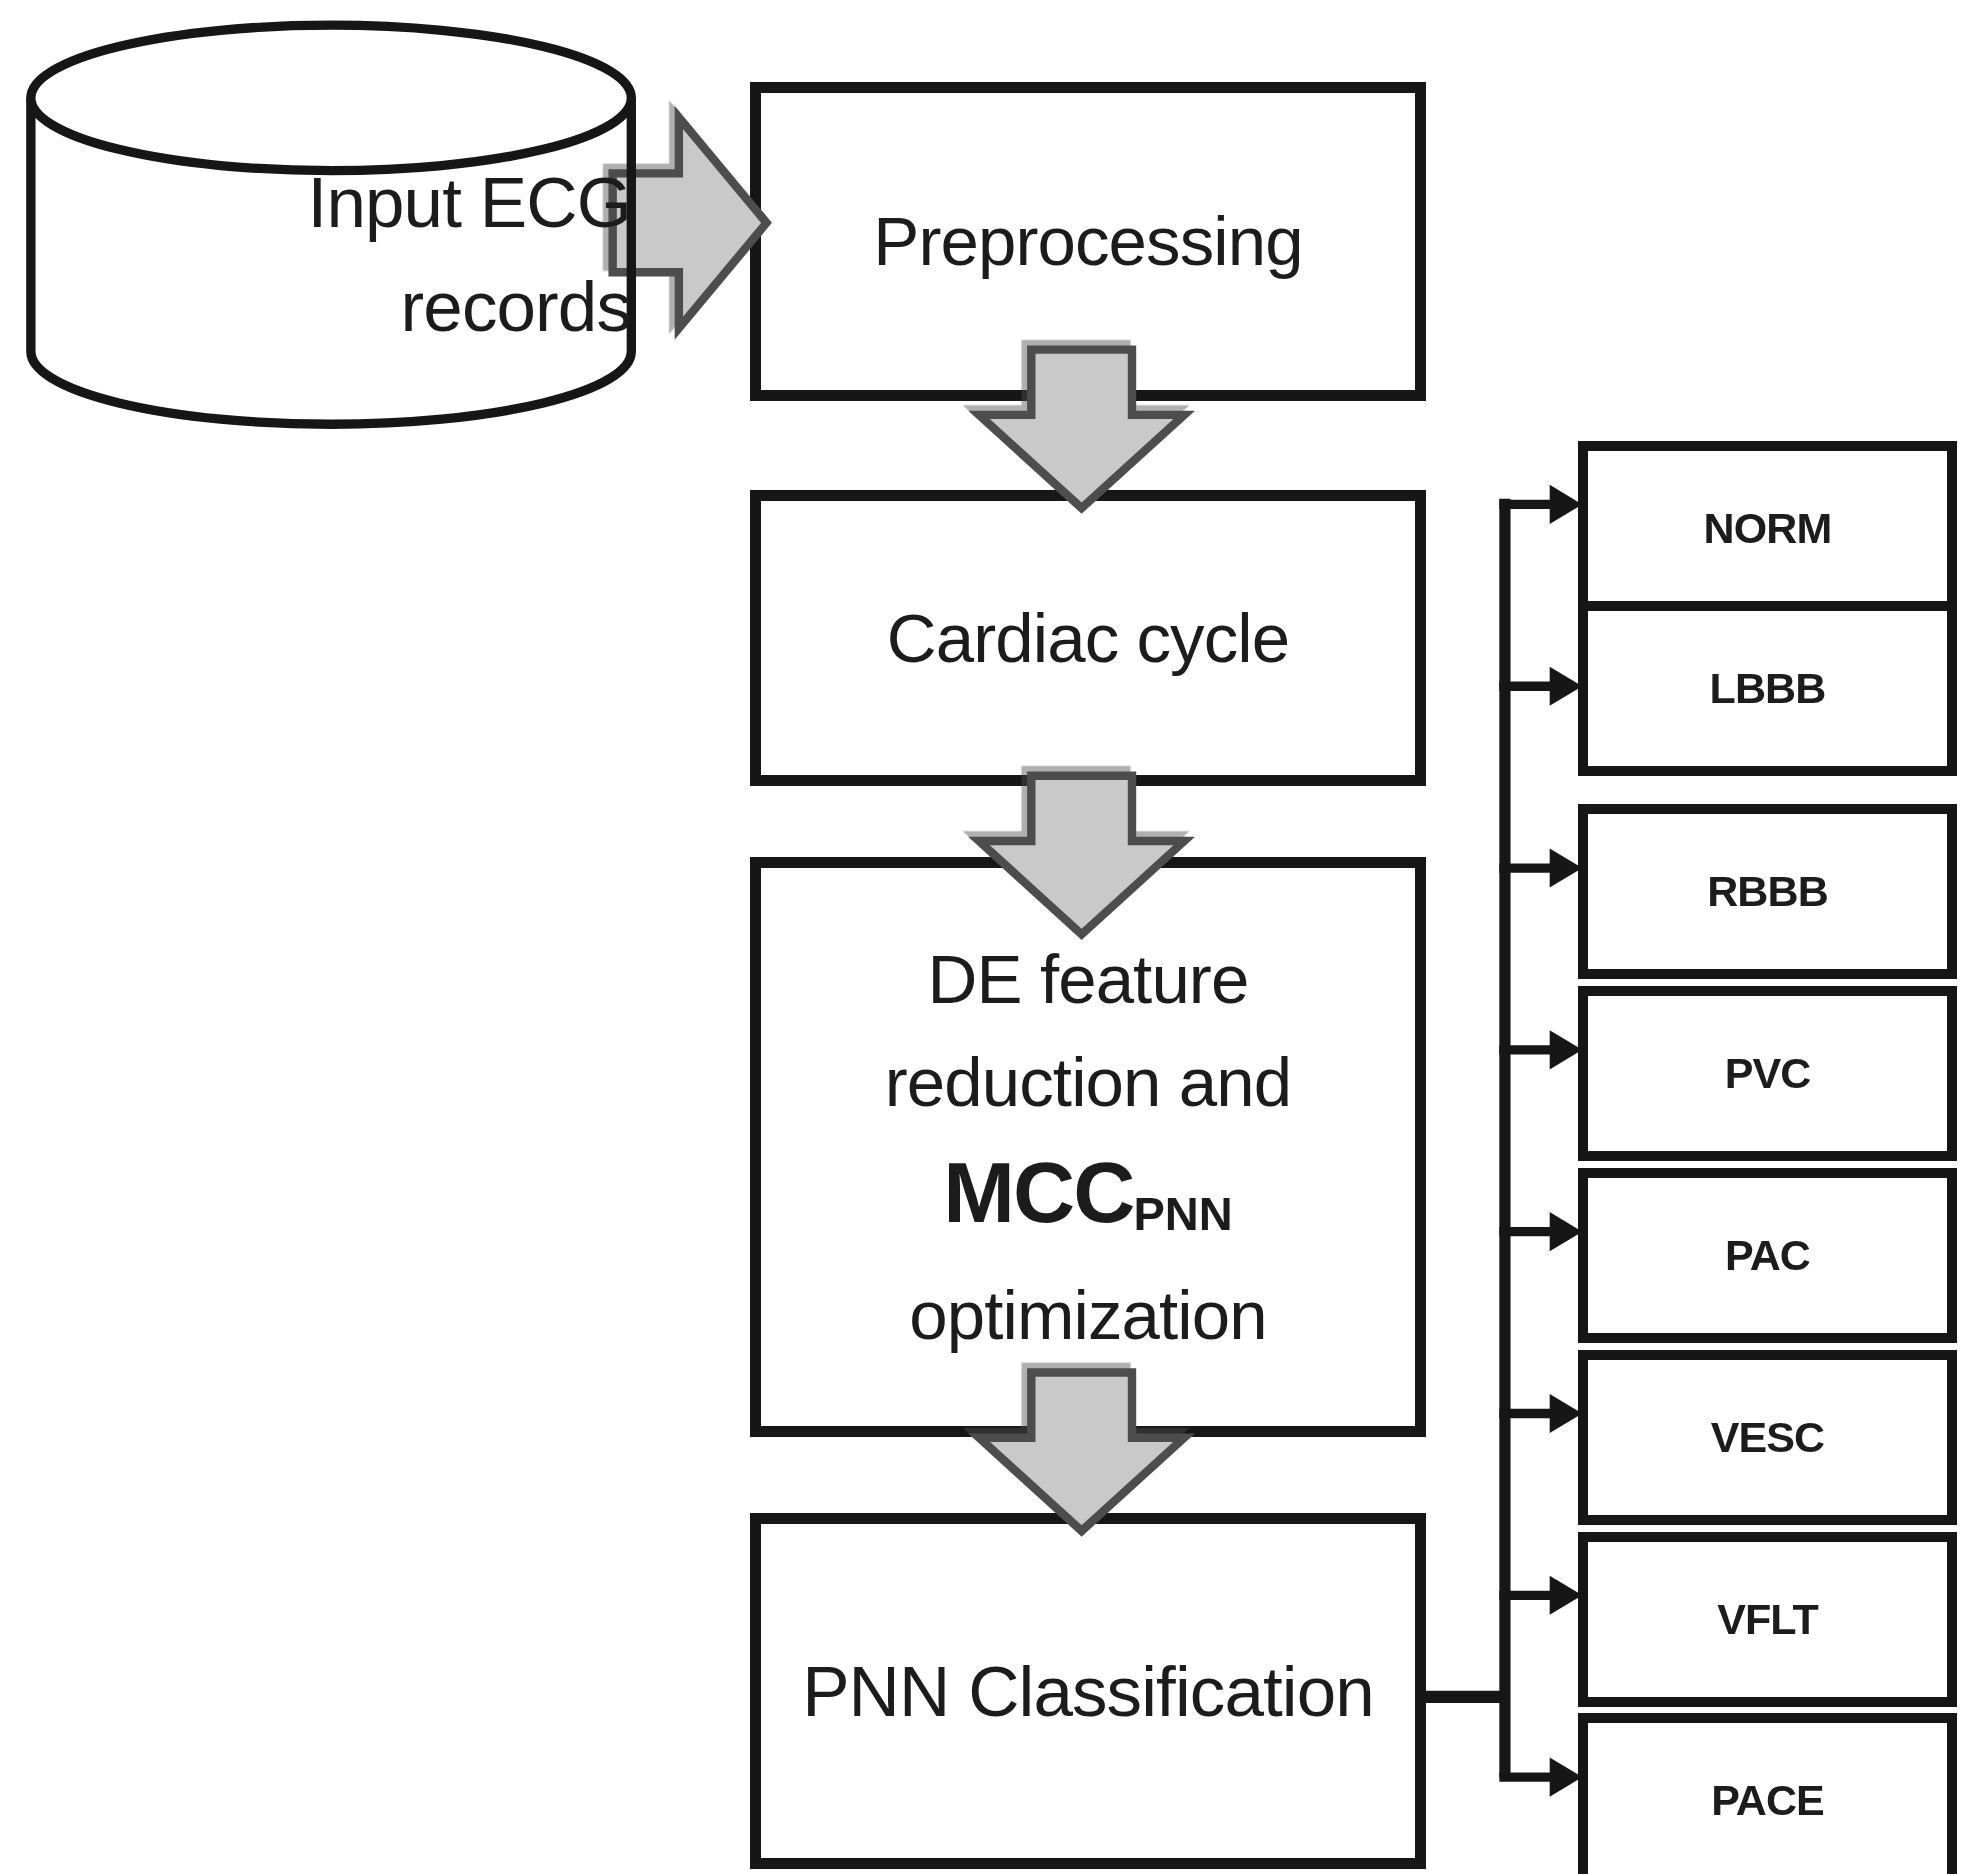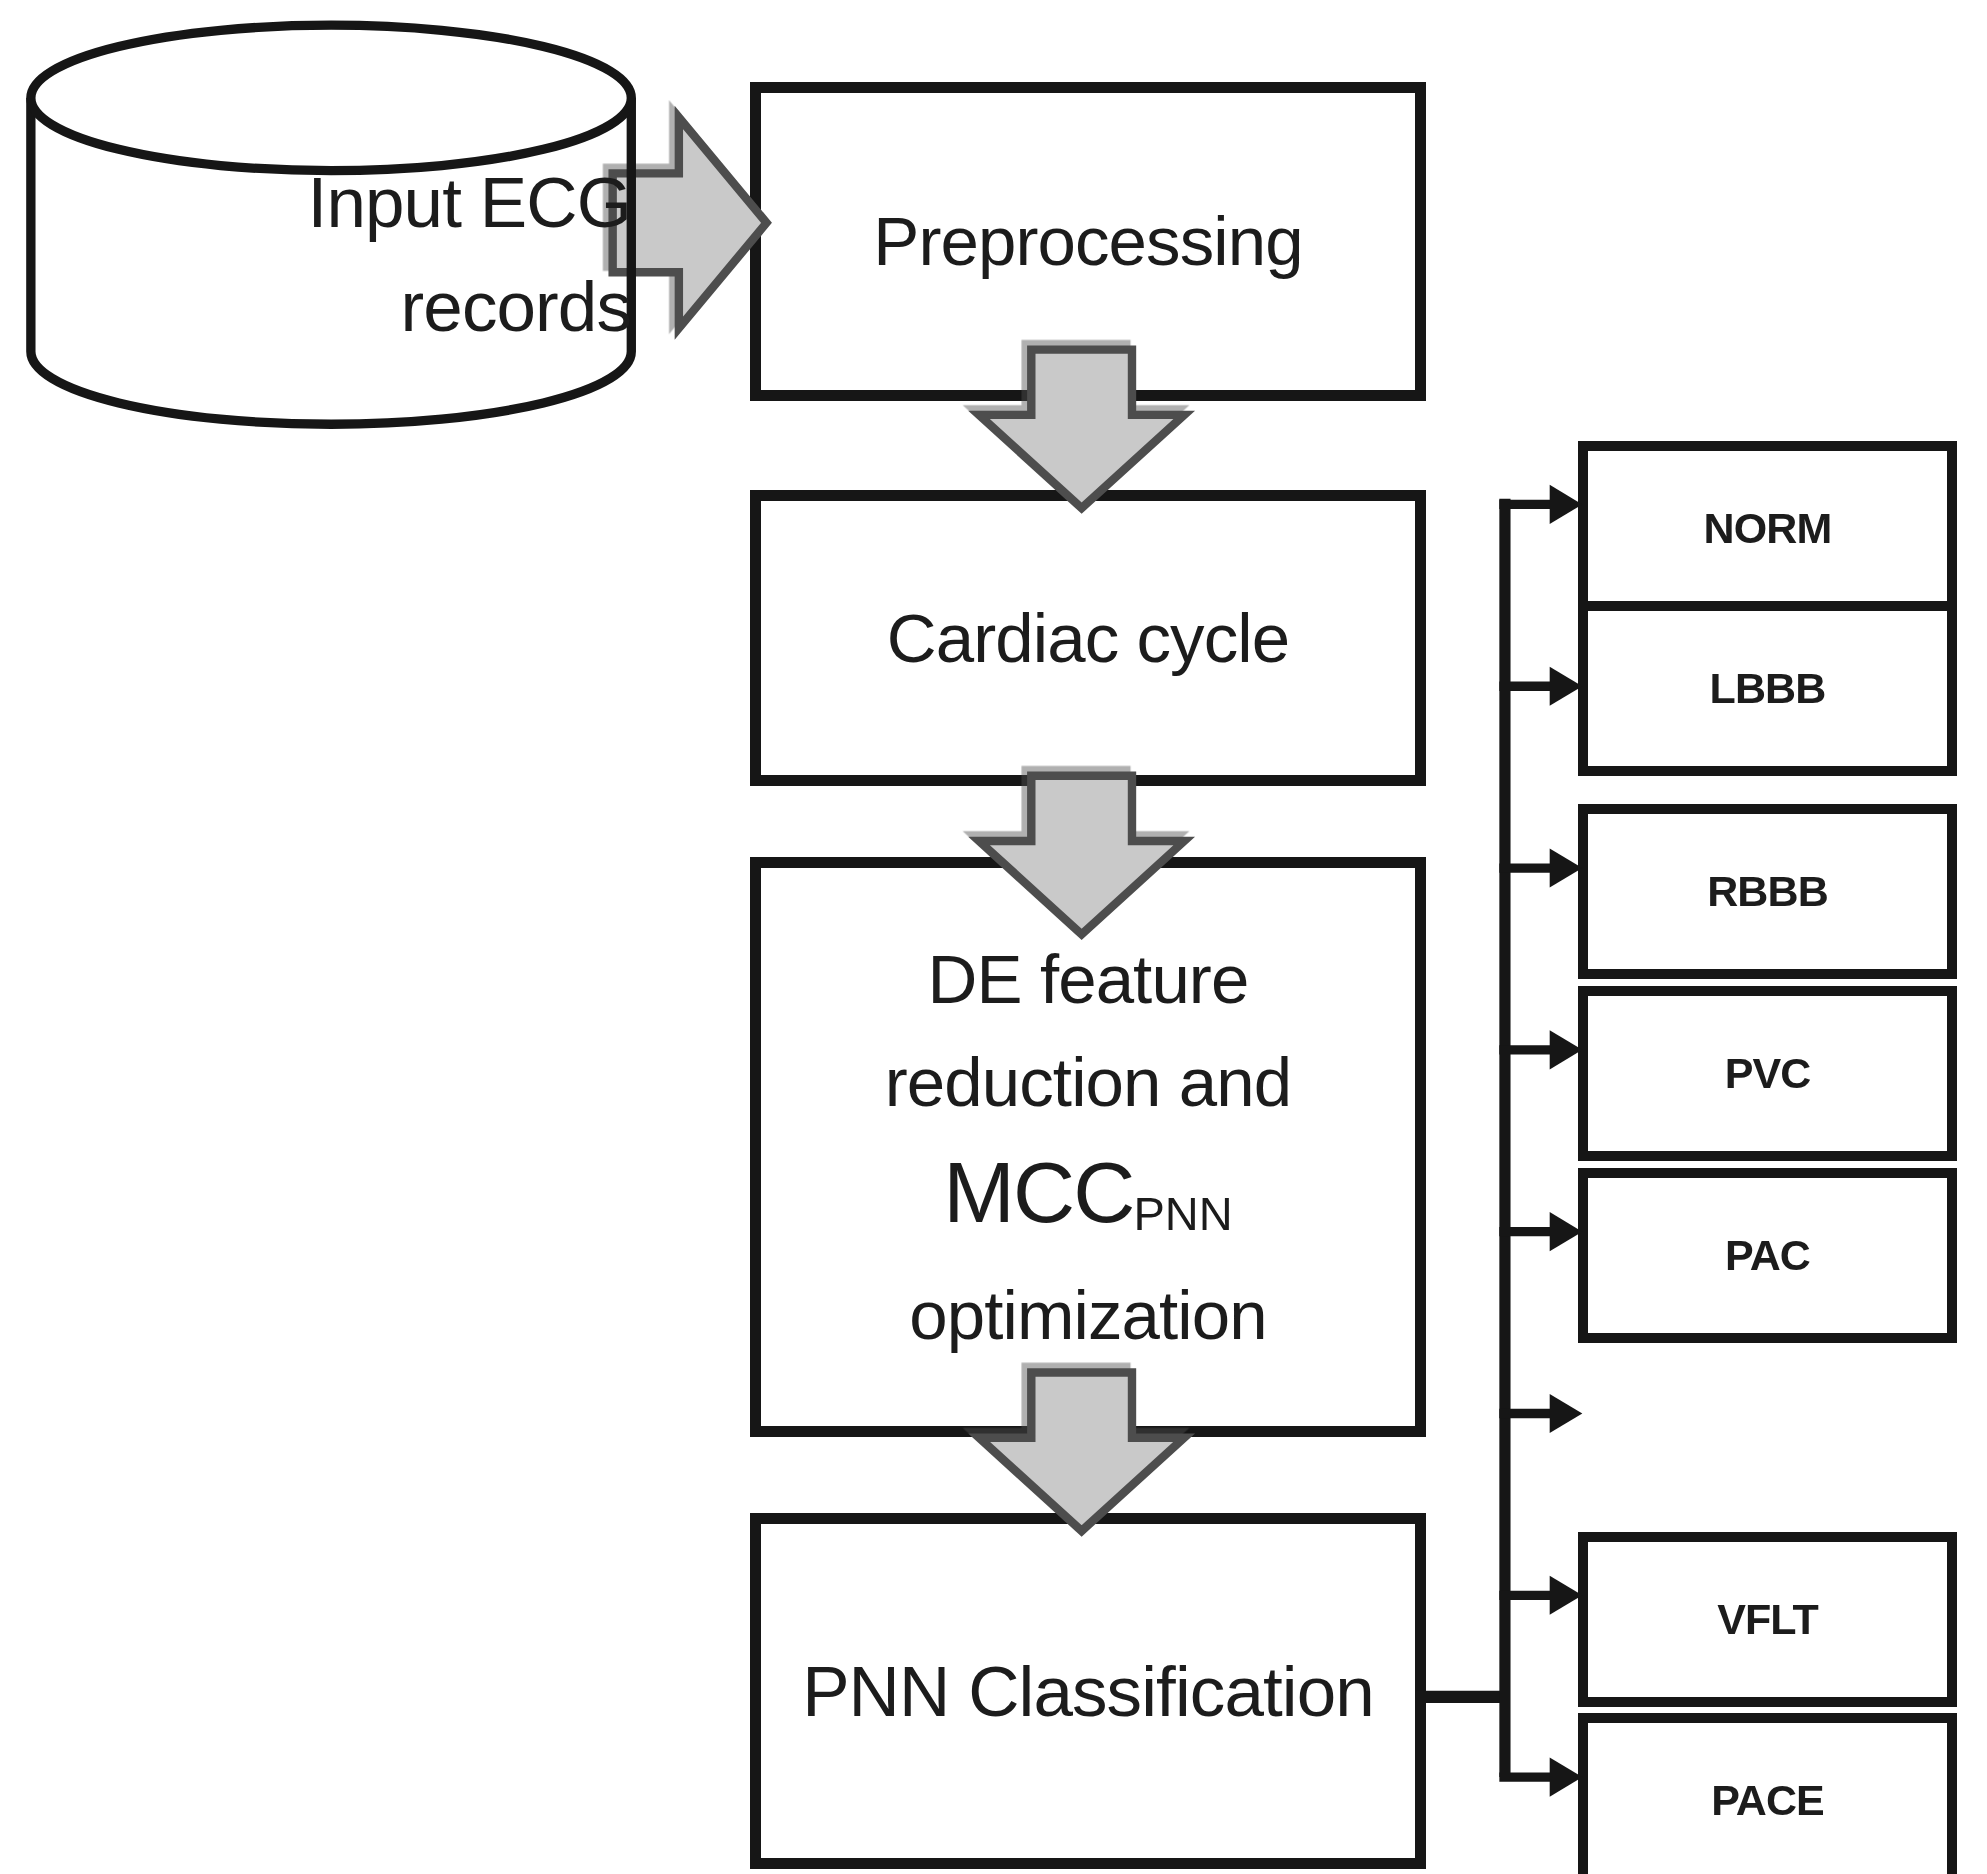--- a/index.html
+++ b/index.html
@@ -23,21 +23,21 @@
   .box,.outbox{position:absolute;z-index:1;box-sizing:border-box;background:var(--background);
     border:11.2px solid var(--line);display:flex;flex-direction:column;align-items:center;justify-content:center;
     text-align:center;margin-top:12px;}
   .toplabel{position:absolute;z-index:3;text-align:right;}
   
   .box{left:750px;width:676px;font-size:69px;line-height:103px;letter-spacing:-0.9px;}
   #box-preprocessing{top:70px;height:319px;}
   #box-segmentation{top:478px;height:296px;}
   #box-feature{top:845px;height:580px;}
   #box-classification{top:1501px;height:356px;font-size:71px;}
-  .mcc-row{font-size:86px;line-height:116px;letter-spacing:-1.9px;}
+  .mcc-row{font-size:86px;line-height:116px;letter-spacing:-1.9px;font-weight:bold;}
   .mcc-sub{font-size:47px;letter-spacing:0;position:relative;top:0.18em;}
   
   #db-label{left:31px;top:151px;width:600px;font-size:71px;line-height:104px;letter-spacing:-0.9px;}
   
   .outbox{left:1578px;width:379px;height:175px;border-width:10.3px;font-size:43px;letter-spacing:-0.9px;font-weight:bold;}
   
   .cyl-fill{fill:var(--background);stroke:none;}
   .cyl-stroke{fill:none;stroke:var(--line);stroke-width:10px;}
   .block-arrow{fill:var(--arrow-fill);stroke:var(--arrow-stroke);stroke-width:9px;stroke-linejoin:miter;
     filter:drop-shadow(-6px -6px 0 rgba(80,80,80,0.45));}
@@ -78,20 +78,23 @@
     <div>LBBB</div>
     </div>
   <div class="outbox" style="top:792px">
     <div>RBBB</div>
     </div>
   <div class="outbox" style="top:974px">
     <div>PVC</div>
     </div>
   <div class="outbox" style="top:1156px">
     <div>PAC</div>
+    </div>
+  <div class="outbox" style="top:1338px">
+    <div>VESC</div>
     </div>
   <div class="outbox" style="top:1520px">
     <div>VFLT</div>
     </div>
   <div class="outbox" style="top:1701px">
     <div>PACE</div>
     </div>
 
   <svg class="layer-svg" width="1988" height="1875" viewBox="0 0 2132 2011">
 

